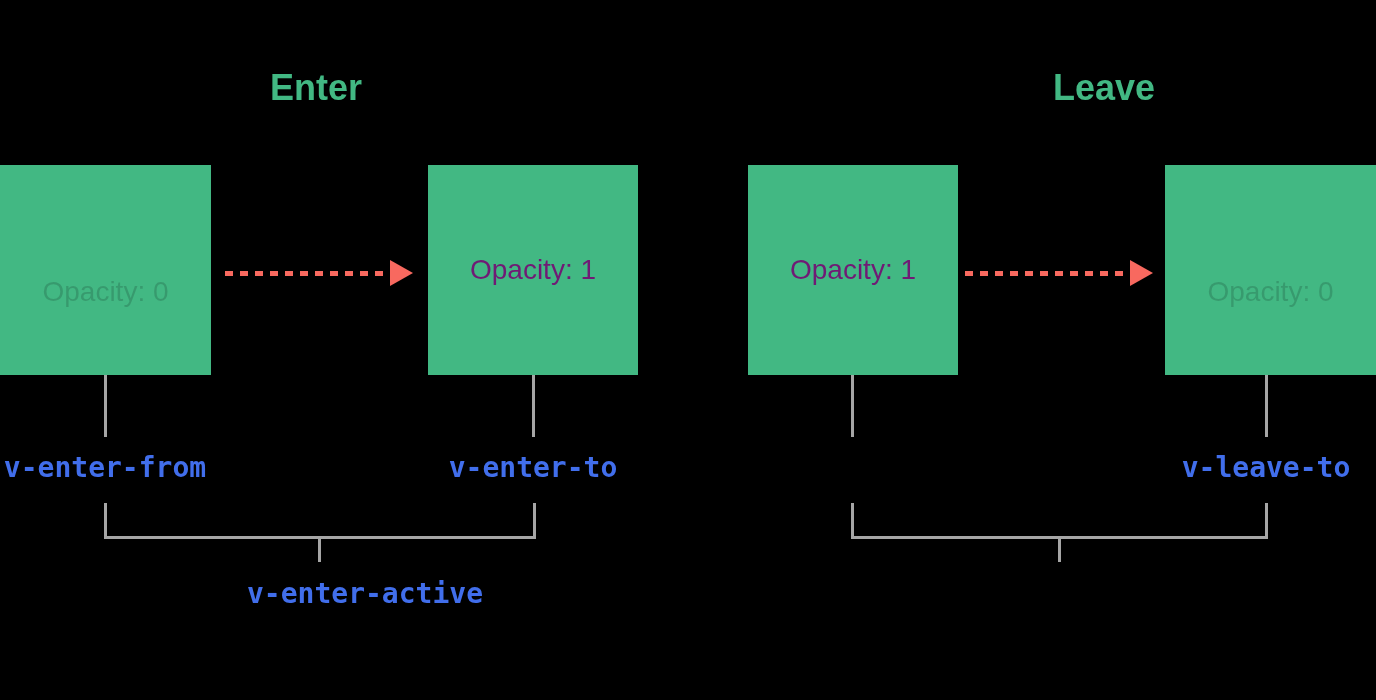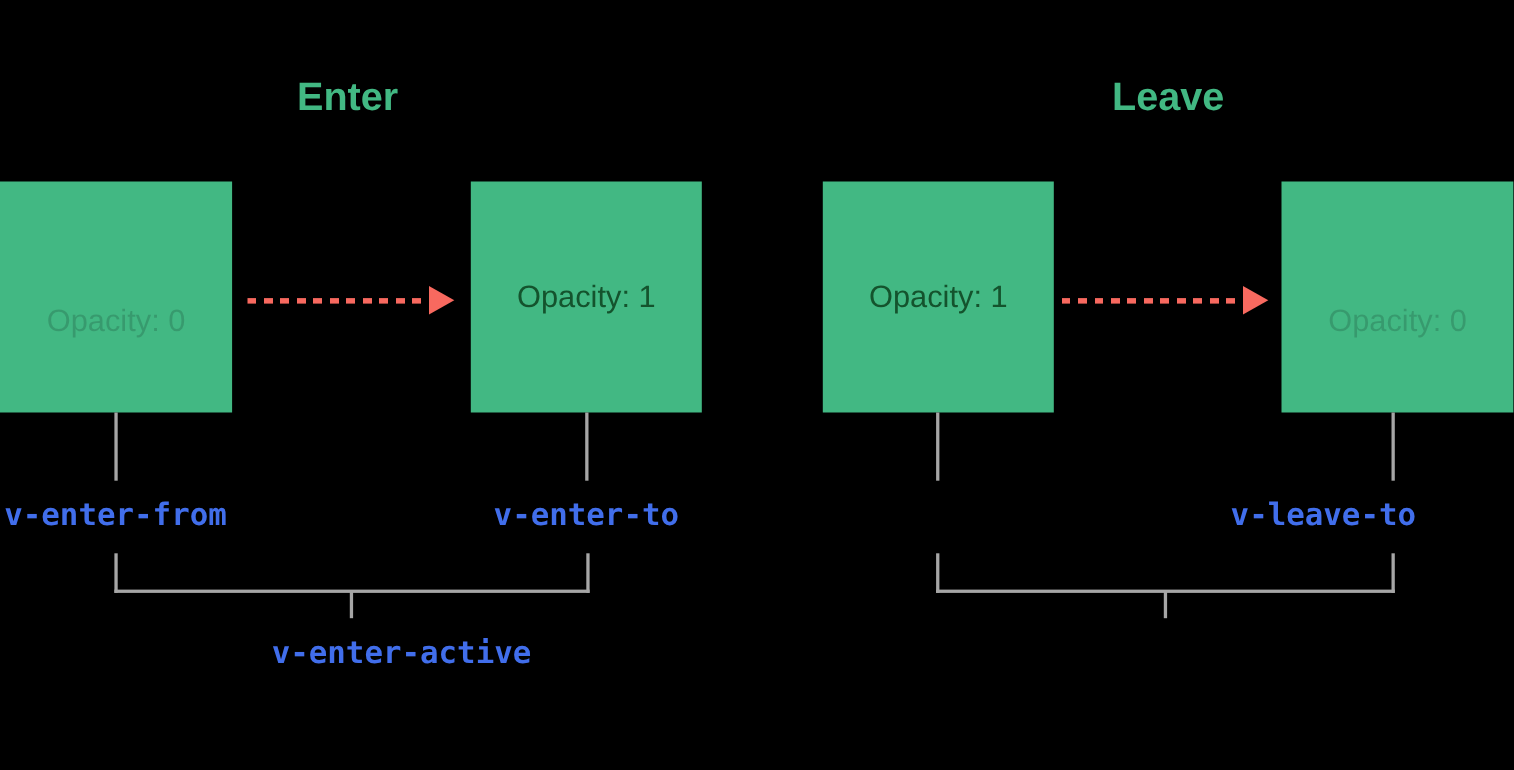--- a/index.html
+++ b/index.html
@@ -34,21 +34,21 @@
     background: var(--green, #42b883);
     display: flex;
     align-items: center;
     justify-content: center;
   }
   .box-label {
     font-size: 28px;
     line-height: 28px;
     white-space: nowrap;
   }
-  .box-label.bright { color: #14532d; }
+  .box-label.bright { color: #701a75; }
   .box-label.faded  { color: rgba(0, 0, 0, 0.16); margin-top: 44px; }
   .arrow {
     position: absolute;
     top: 260px;
     height: 26px;
     display: flex;
     align-items: center;
   }
   .arrow .dashes {
     flex: 1;
@@ -117,37 +117,37 @@
   <div class="vline connector" style="left:531.5px"></div>
 
   <div class="cls-label cls-row" style="left:105px">v-enter-from</div>
   <div class="cls-label cls-row" style="left:533px">v-enter-to</div>
 
   <div class="bracket" style="left:103.5px; width:432px"></div>
   <div class="vline stub" style="left:317.5px"></div>
 
   <div class="cls-label cls-active" style="left:319px">v-enter-active</div>
 
-  <div class="phase-title" style="left:1062px">Leave</div>
+  <div class="phase-title" style="left:1104px">Leave</div>
 
   <div class="box" style="left:748px; width:210px">
     <span class="box-label bright">Opacity: 1</span>
   </div>
 
   <div class="arrow" style="left:965px; width:188px">
     <div class="dashes"></div>
     <div class="head"></div>
   </div>
 
   <div class="box" style="left:1165px; width:211px">
     <span class="box-label faded">Opacity: 0</span>
   </div>
 
   <div class="vline connector" style="left:850.5px"></div>
   <div class="vline connector" style="left:1264.5px"></div>
 
-  <div class="cls-label cls-row" style="left:1203px">v-leave-to</div>
+  <div class="cls-label cls-row" style="left:1266px">v-leave-to</div>
 
   <div class="bracket" style="left:850.5px; width:417px"></div>
   <div class="vline stub" style="left:1057.5px"></div>
 
 
 </div>
 
 </body></html>

